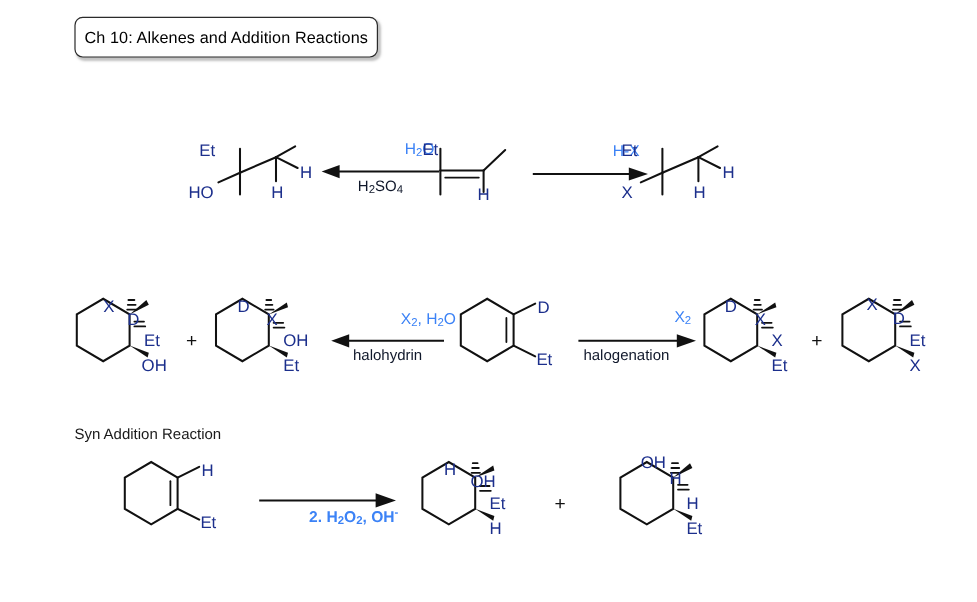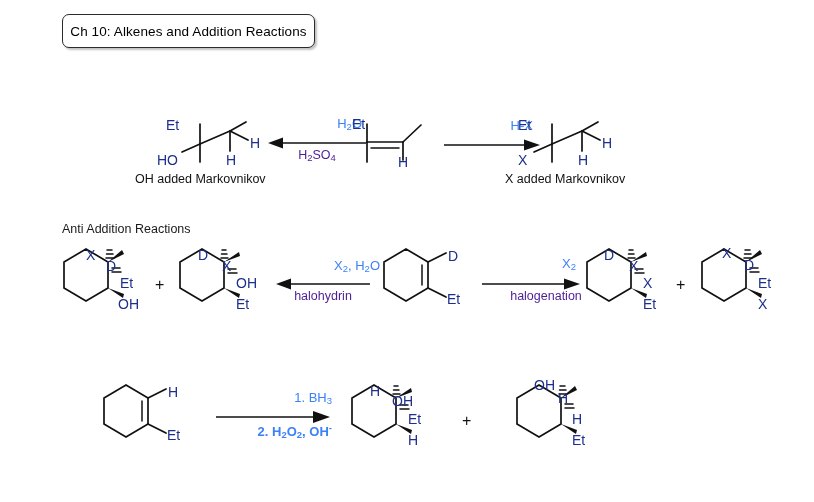--- a/index.html
+++ b/index.html
@@ -26,21 +26,21 @@
   .plus{font-size:16px;color:#111;}
 
   
   .lbl{font-size:14px;line-height:1;white-space:nowrap;color:#111;}
   .lbl.blue{color:#1c2f8c;}
   .sub{font-size:9.5px;vertical-align:-2px;}
   .sup{font-size:9.5px;vertical-align:5px;}
 
   
   .reagent{font-size:13px;text-align:right;white-space:nowrap;color:#3b82f6;}
-  .cond{font-size:12.5px;text-align:center;white-space:nowrap;color:#4c1d95;}
+  .cond{font-size:12.5px;text-align:center;white-space:nowrap;color:#0f172a;}
 
   svg{display:block;overflow:visible;}
   .bond{stroke:#111;stroke-width:1.7;fill:none;stroke-linecap:round;}
   .bond-thin{stroke:#111;stroke-width:1.5;fill:none;stroke-linecap:round;}
   .wedge{fill:#111;stroke:none;}
   .hashline{stroke:#111;stroke-width:1.5;stroke-linecap:round;}
   .arrowline{stroke:#111;stroke-width:1.7;fill:none;}
   .arrowhead{fill:#111;}
 </style>
 </head>
@@ -62,21 +62,20 @@
       <path class="bond" d="M40 26 L70 13"></path>
       <path class="bond" d="M70 13 L86 4"></path>
       <path class="bond" d="M70 13 L70 33"></path>
       <path class="bond" d="M70 13 L88 22"></path>
     </svg>
   </div>
   <div class="abs lbl blue" style="left:166px;top:118px;">Et</div>
   <div class="abs lbl blue" style="left:157px;top:153px;">HO</div>
   <div class="abs lbl blue" style="left:250px;top:136px;">H</div>
   <div class="abs lbl blue" style="left:226px;top:153px;">H</div>
-  <div class="abs caption" style="left:135px;top:172px;">OH added Markovnikov</div>
 
   <div class="abs reagent" style="left:272px;top:116px;width:90px;">
     <span>H</span><span class="sub">2</span><span>O</span>
   </div>
   <div class="abs" style="left:268px;top:136px;">
     <svg width="100" height="14" viewBox="0 0 100 14">
       <path class="arrowline" d="M12 7 L98 7"></path>
       <polygon class="arrowhead" points="0,7 15,1.5 15,12.5"></polygon>
     </svg>
   </div>
@@ -114,23 +113,21 @@
       <path class="bond" d="M40 26 L70 13"></path>
       <path class="bond" d="M70 13 L86 4"></path>
       <path class="bond" d="M70 13 L70 33"></path>
       <path class="bond" d="M70 13 L88 22"></path>
     </svg>
   </div>
   <div class="abs lbl blue" style="left:518px;top:118px;">Et</div>
   <div class="abs lbl blue" style="left:518px;top:153px;">X</div>
   <div class="abs lbl blue" style="left:602px;top:136px;">H</div>
   <div class="abs lbl blue" style="left:578px;top:153px;">H</div>
-  <div class="abs caption" style="left:505px;top:172px;">X added Markovnikov</div>
-
-  <div class="abs section-head" style="left:62px;top:222px;">Anti Addition Reactions</div>
+
 
   <div class="abs" style="left:62px;top:256px;">
     <svg width="78" height="62" viewBox="0 0 78 62">
       <path class="bond" d="M46 6 L46 32 L24 45 L2 32 L2 6 L24 -7 Z"></path>
 
       <g class="hashline">
         <line x1="44" y1="2" x2="52" y2="2"></line>
         <line x1="44.5" y1="-2" x2="51" y2="-2"></line>
         <line x1="45" y1="-6" x2="50" y2="-6"></line>
       </g>
@@ -202,21 +199,21 @@
 
   <div class="abs reagent" style="left:484px;top:256px;width:92px;">
     <span>X</span><span class="sub">2</span>
   </div>
   <div class="abs" style="left:482px;top:277px;">
     <svg width="98" height="14" viewBox="0 0 98 14">
       <path class="arrowline" d="M0 7 L86 7"></path>
       <polygon class="arrowhead" points="98,7 82,1.5 82,12.5"></polygon>
     </svg>
   </div>
-  <div class="abs cond" style="left:496px;top:289px;width:100px;">halogenation</div>
+  <div class="abs cond" style="left:472px;top:289px;width:100px;">halogenation</div>
 
   <div class="abs" style="left:585px;top:256px;">
     <svg width="78" height="62" viewBox="0 0 78 62">
       <path class="bond" d="M46 6 L46 32 L24 45 L2 32 L2 6 L24 -7 Z"></path>
       <g class="hashline">
         <line x1="43" y1="2" x2="50" y2="2"></line>
         <line x1="43.5" y1="-2" x2="49" y2="-2"></line>
         <line x1="44" y1="-6" x2="48" y2="-6"></line>
       </g>
       <polygon class="wedge" points="46,6 62,0 61,-4"></polygon>
@@ -248,35 +245,33 @@
         <line x1="50" y1="16" x2="59" y2="16"></line>
       </g>
       <polygon class="wedge" points="46,32 62,38 61,42"></polygon>
     </svg>
   </div>
   <div class="abs lbl blue" style="left:722px;top:246px;">X</div>
   <div class="abs lbl blue" style="left:744px;top:258px;">D</div>
   <div class="abs lbl blue" style="left:758px;top:276px;">Et</div>
   <div class="abs lbl blue" style="left:758px;top:297px;">X</div>
 
+  <div class="abs section-head" style="left:62px;top:355px;">Syn Addition Reaction</div>
 
   <div class="abs" style="left:102px;top:392px;">
     <svg width="78" height="62" viewBox="0 0 78 62">
       <path class="bond" d="M46 6 L46 32 L24 45 L2 32 L2 6 L24 -7 Z"></path>
       <path class="bond-thin" d="M40 9 L40 29"></path>
       <path class="bond" d="M46 6 L64 -3"></path>
       <path class="bond" d="M46 32 L64 41"></path>
     </svg>
   </div>
   <div class="abs lbl blue" style="left:168px;top:385px;">H</div>
   <div class="abs lbl blue" style="left:167px;top:428px;">Et</div>
 
-  <div class="abs reagent" style="left:212px;top:390px;width:120px;">
-    <span>1. BH</span><span class="sub">3</span>
-  </div>
   <div class="abs" style="left:216px;top:410px;">
     <svg width="114" height="14" viewBox="0 0 114 14">
       <path class="arrowline" d="M0 7 L100 7"></path>
       <polygon class="arrowhead" points="114,7 97,1 97,13"></polygon>
     </svg>
   </div>
   <div class="abs reagent" style="left:212px;top:422px;width:120px;font-weight:bold;">
     <span>2. H</span><span class="sub">2</span><span>O</span><span class="sub">2</span><span>, OH</span><span class="sup">-</span>
   </div>
 

